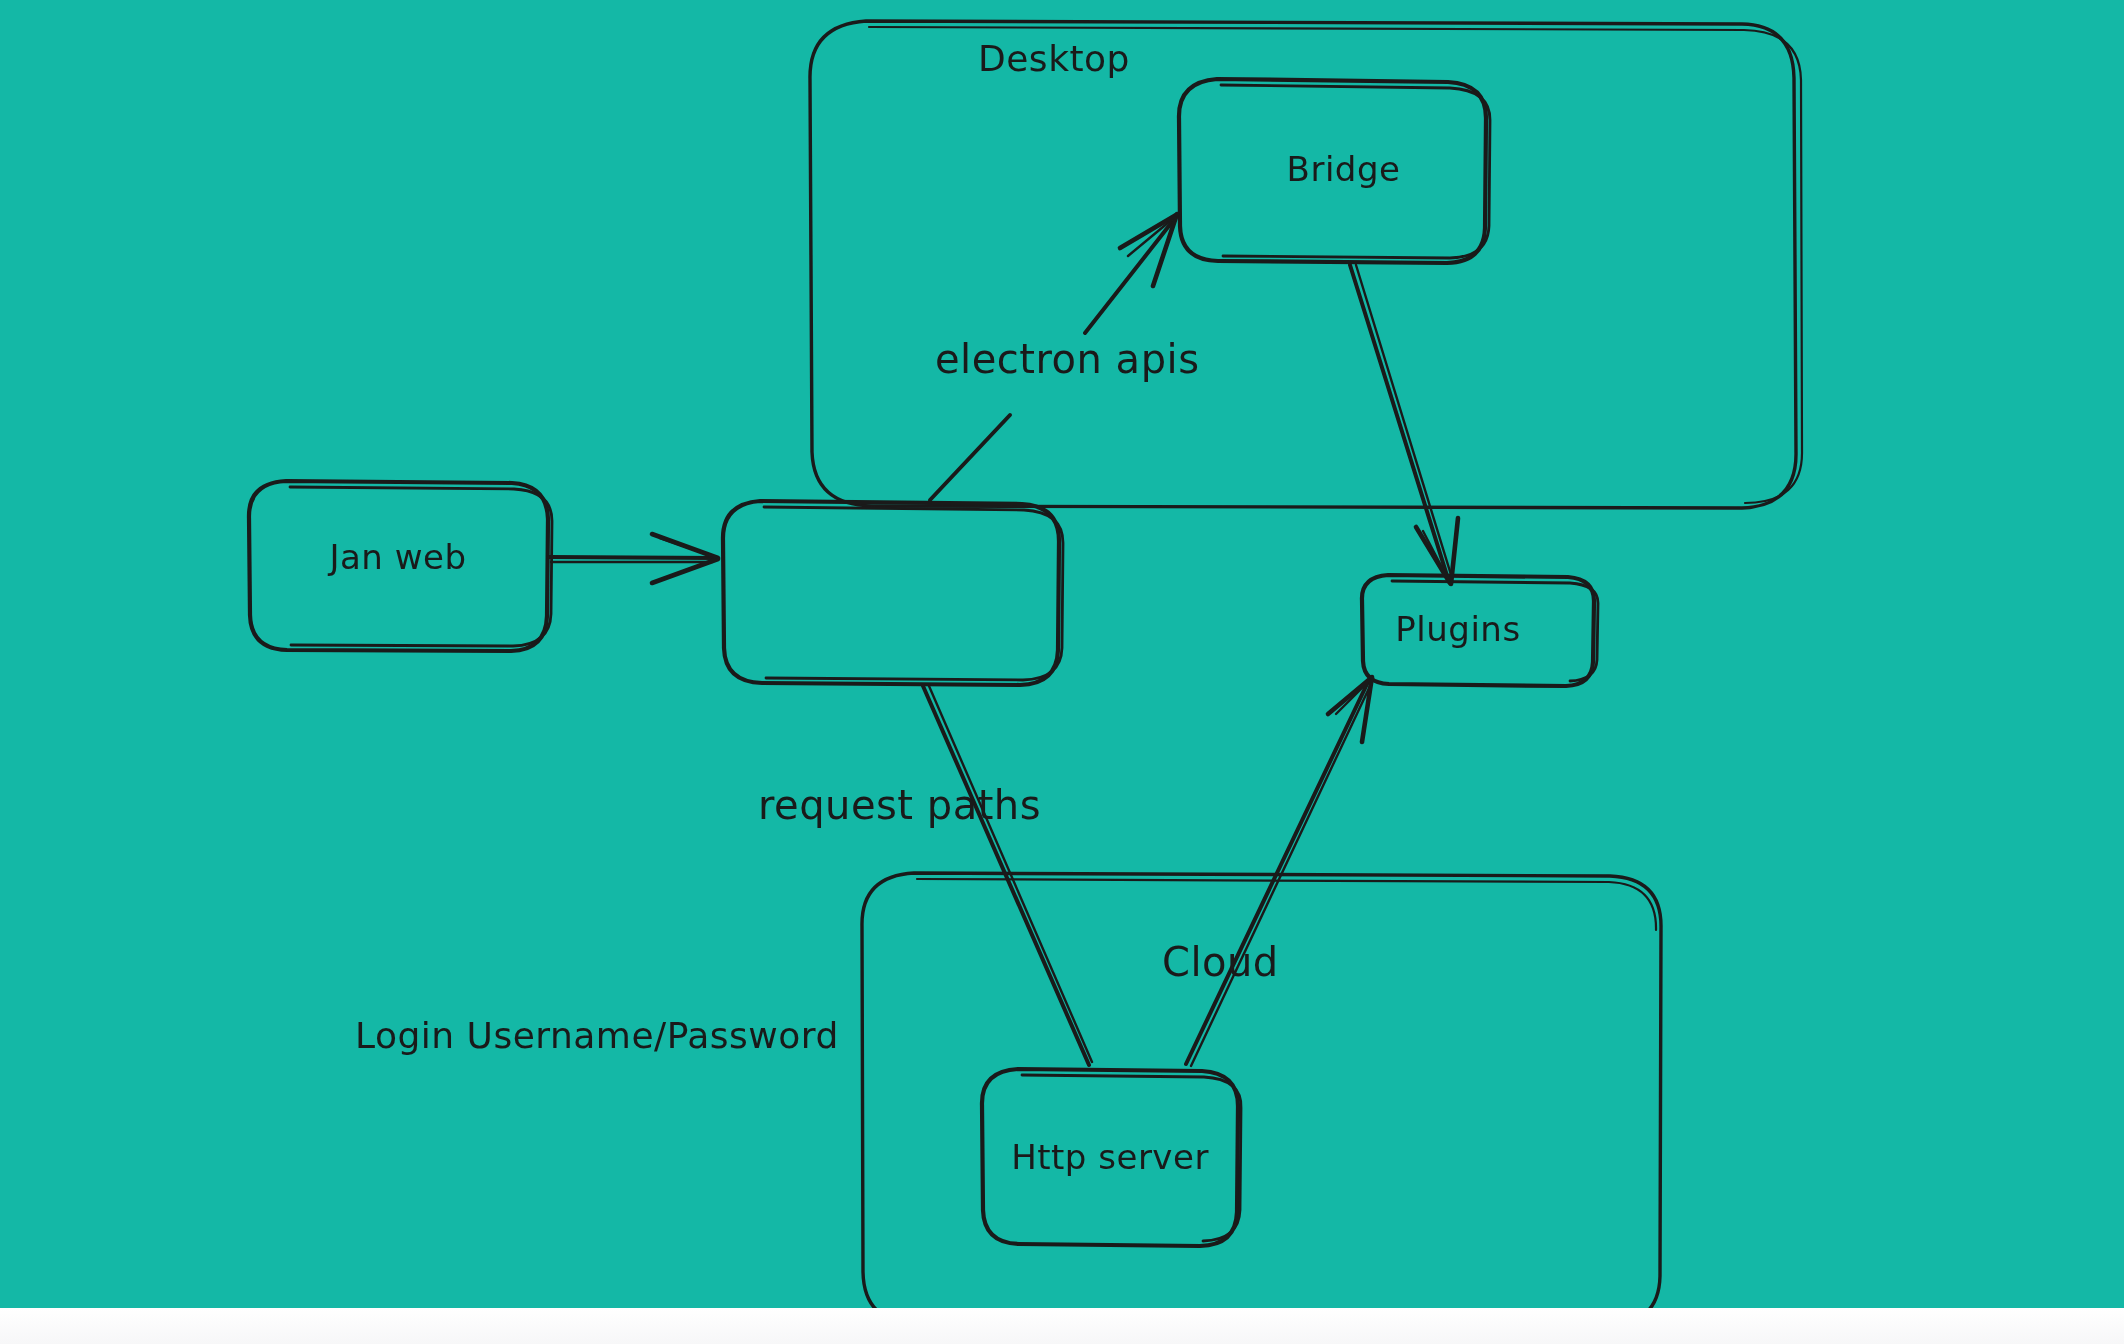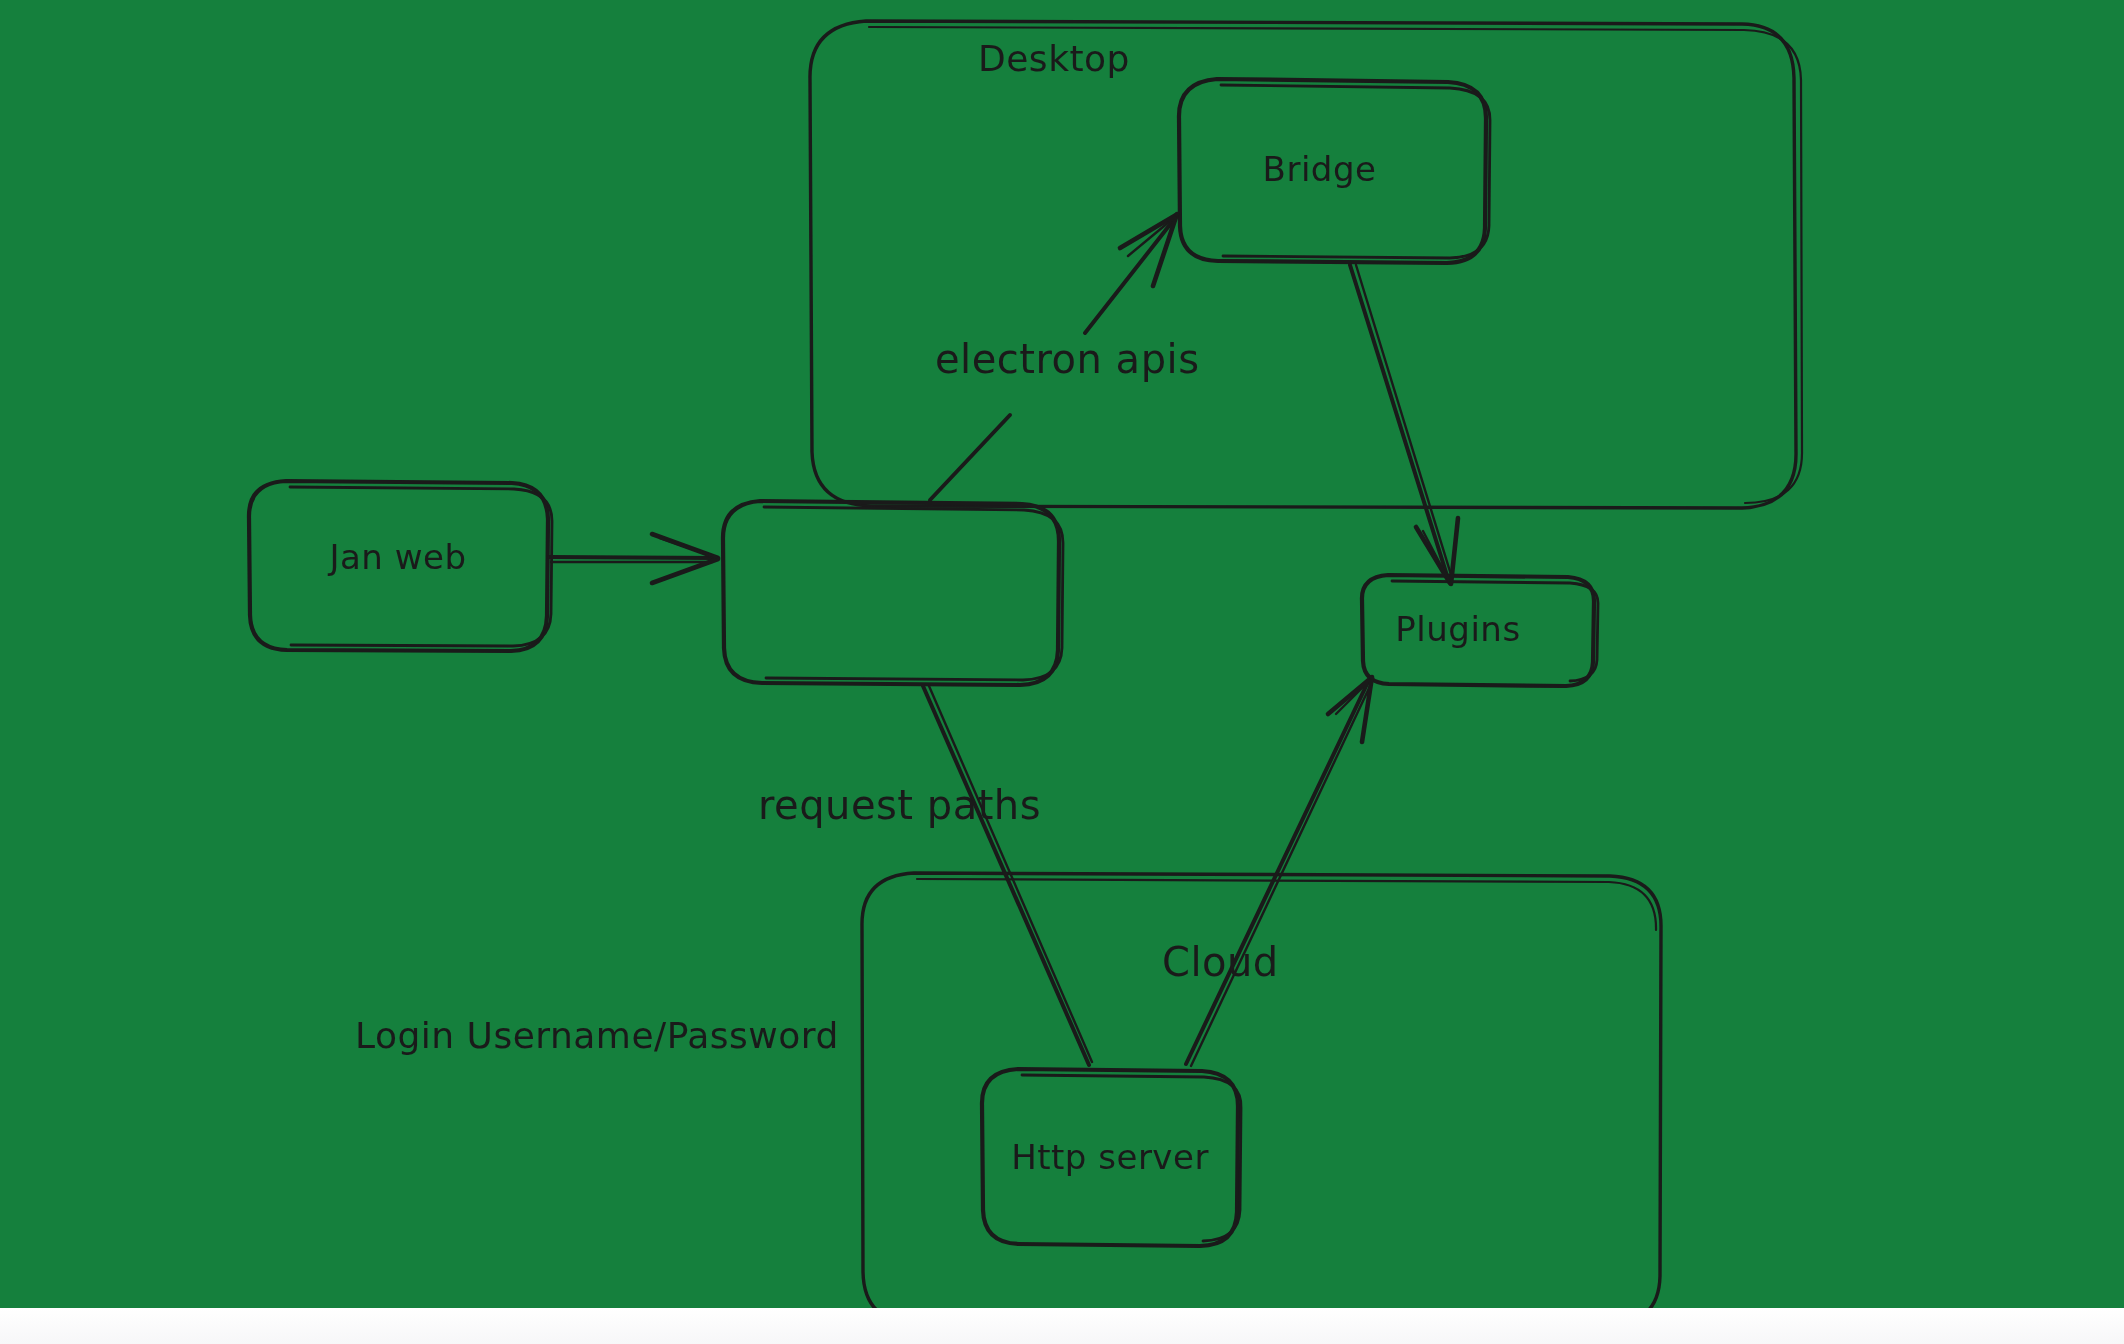--- a/index.html
+++ b/index.html
@@ -5,21 +5,21 @@
 <style>
   html, body {
     margin: 0;
     padding: 0;
     background: #ffffff;
   }
   #canvas {
     position: relative;
     width: 2124px;
     height: 1344px;
-    background: #15803d;
+    background: #14b8a6;
     overflow: hidden;
     font-family: "DejaVu Sans", sans-serif;
   }
   #canvas::after {
     content: "";
     position: absolute;
     left: 0; right: 0; bottom: 0;
     height: 36px;
     background: linear-gradient(to bottom, #ffffff 0%, #f7f7f8 100%);
     pointer-events: none;
@@ -148,21 +148,21 @@
       <path class="stroke head" d="M 1362 742 L 1372 677"></path>
       <path class="stroke link2" d="M 1336 714 L 1370 680"></path>
     </g>
   </svg>
 
   <div class="label group-label" style="left:978px; top:40px;">Desktop</div>
 
   <div class="label node-label" style="left:248px; top:540px; width:300px;">Jan web</div>
 
 
-  <div class="label node-label" style="left:1178px; top:152px; width:283px;">Bridge</div>
+  <div class="label node-label" style="left:1178px; top:152px; width:283px;padding-left:24px;">Bridge</div>
 
   <div class="label node-label" style="left:1342px; top:612px; width:232px;">Plugins</div>
 
   <div class="label node-label" style="left:982px; top:1140px; width:256px;">Http server</div>
 
   <div class="label edge-label" style="left:935px; top:338px;">electron apis</div>
 
   <div class="label edge-label" style="left:758px; top:784px;">request paths</div>
 
   <div class="label edge-label" style="left:1162px; top:941px;">Cloud</div>

